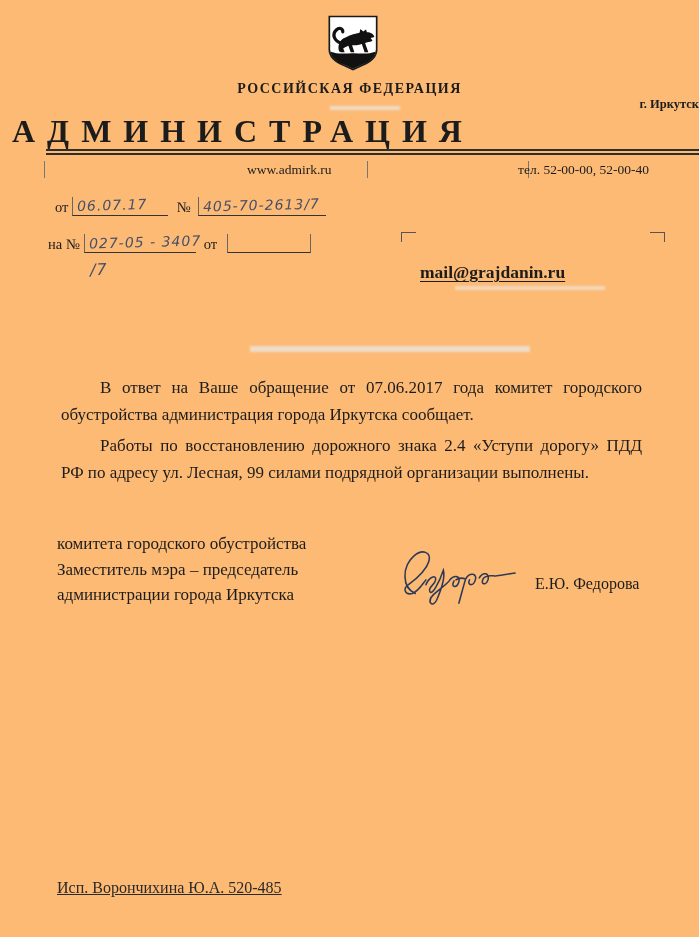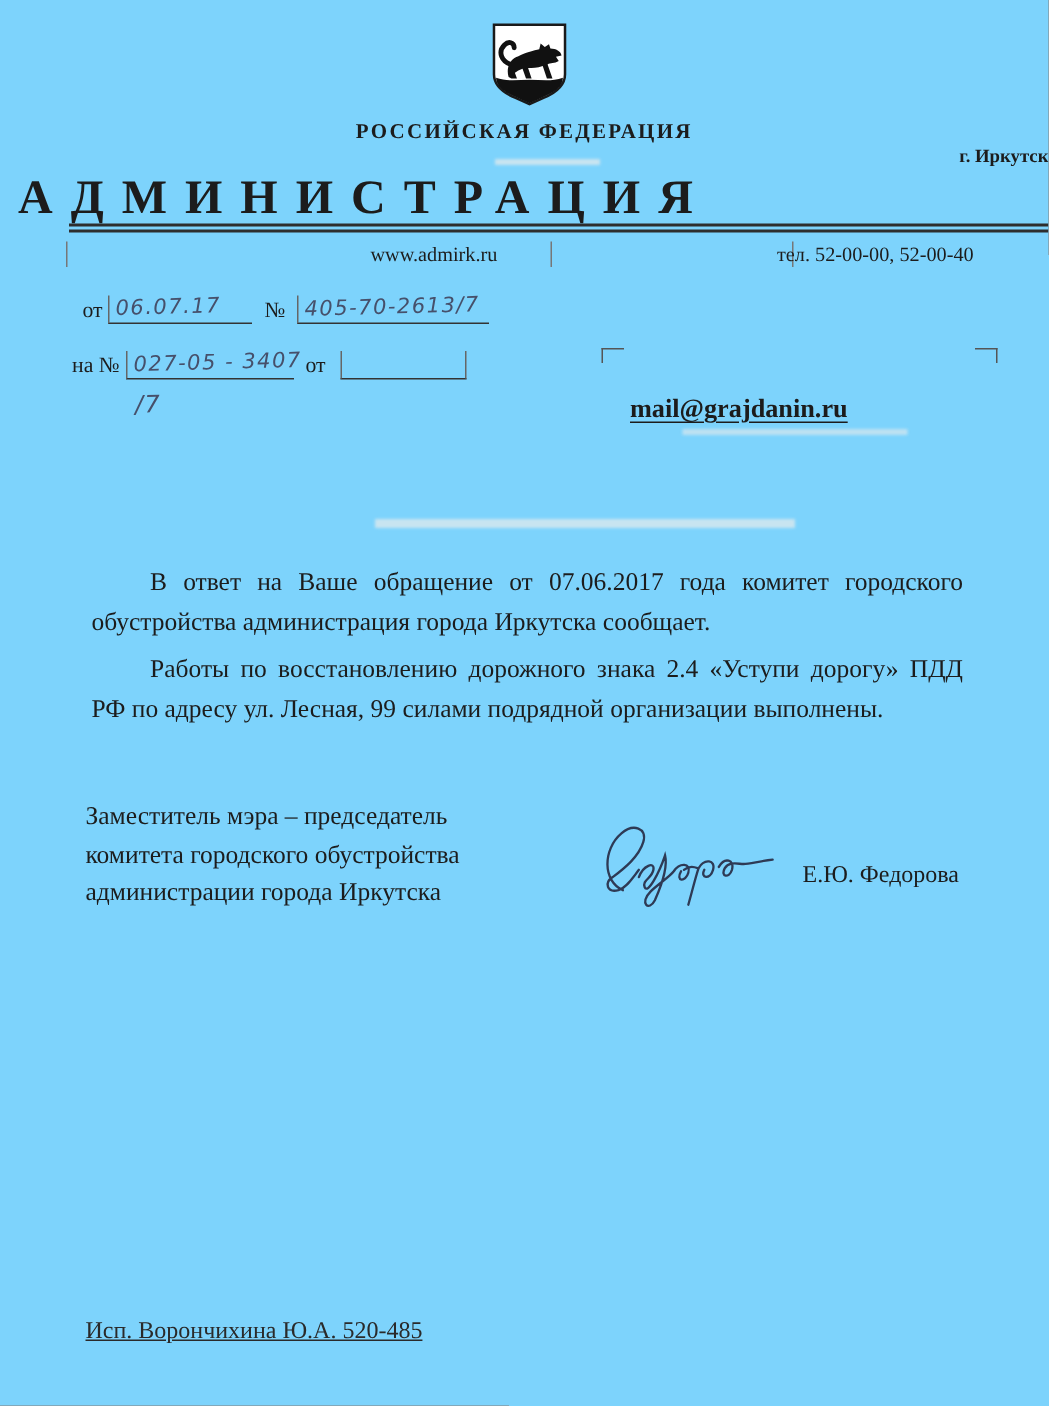--- a/index.html
+++ b/index.html
@@ -1,19 +1,19 @@
 <!DOCTYPE html>
 <html><head>
 <meta charset="utf-8">
 <style>
   * { margin:0; padding:0; box-sizing:border-box; }
   html,body { background:#888; }
   .page {
     position:relative; width:699px; height:937px; margin:0 auto;
-    background:#7dd3fc; overflow:hidden;
+    background:#fdba74; overflow:hidden;
     font-family:"Liberation Serif", serif; color:#1c1c1c;
   }
   
   .coat { position:absolute; left:327px; top:13px; width:52px; height:60px; }
   .country { position:absolute; left:0; top:81px; width:699px; text-align:center;
     font-weight:bold; font-size:14px; letter-spacing:1.5px; }
   .city { position:absolute; left:0; top:97px; width:699px; text-align:right;
     font-weight:bold; font-size:12.5px; }
   .org-title { position:absolute; left:0; top:113px; width:589px; text-align:left;
     font-weight:bold; font-size:32px; letter-spacing:12px; text-indent:12px; }
@@ -98,22 +98,22 @@
   <div class="corner l"></div>
   <div class="corner r"></div>
   <div class="email">mail@grajdanin.ru</div>
 
   <div class="body-text">
     <p>В ответ на Ваше обращение от 07.06.2017 года комитет городского обустройства администрация города Иркутска сообщает.</p>
     <p>Работы по восстановлению дорожного знака 2.4 «Уступи дорогу» ПДД РФ по адресу ул. Лесная, 99 силами подрядной организации выполнены.</p>
   </div>
 
   <div class="sig-titles">
+    <div>комитета городского обустройства</div>
     <div>Заместитель мэра – председатель</div>
-    <div>комитета городского обустройства</div>
     <div>администрации города Иркутска</div>
   </div>
 
   <svg class="signature-svg" viewBox="0 0 130 72">
     <g fill="none" stroke="#2e3a55" stroke-width="1.6" stroke-linecap="round">
       <path d="M24,54 C10,48 10,26 23,15 C31,8 41,11 38,21 C35,31 25,39 17,45 C11,49 13,56 21,54 C27,52 31,45 35,40"></path>
       <path d="M35,45 C38,37 46,34 45,40 C44,46 37,47 39,52 C41,57 49,42 53,30 C55,38 50,52 46,61 C42,69 35,63 43,55 C48,50 56,45 59,41 C63,35 71,35 69,42 C67,49 60,48 64,41"></path>
       <path d="M66,40 C70,37 73,38 76,39 C74,45 71,57 69,64 M76,39 C80,32 88,33 86,40 C84,47 77,46 80,40 M90,38 C94,31 101,33 99,40 C97,46 91,45 94,39 C97,34 103,36 107,36 C111,36 118,34 127,33"></path>
     </g>
   </svg>

